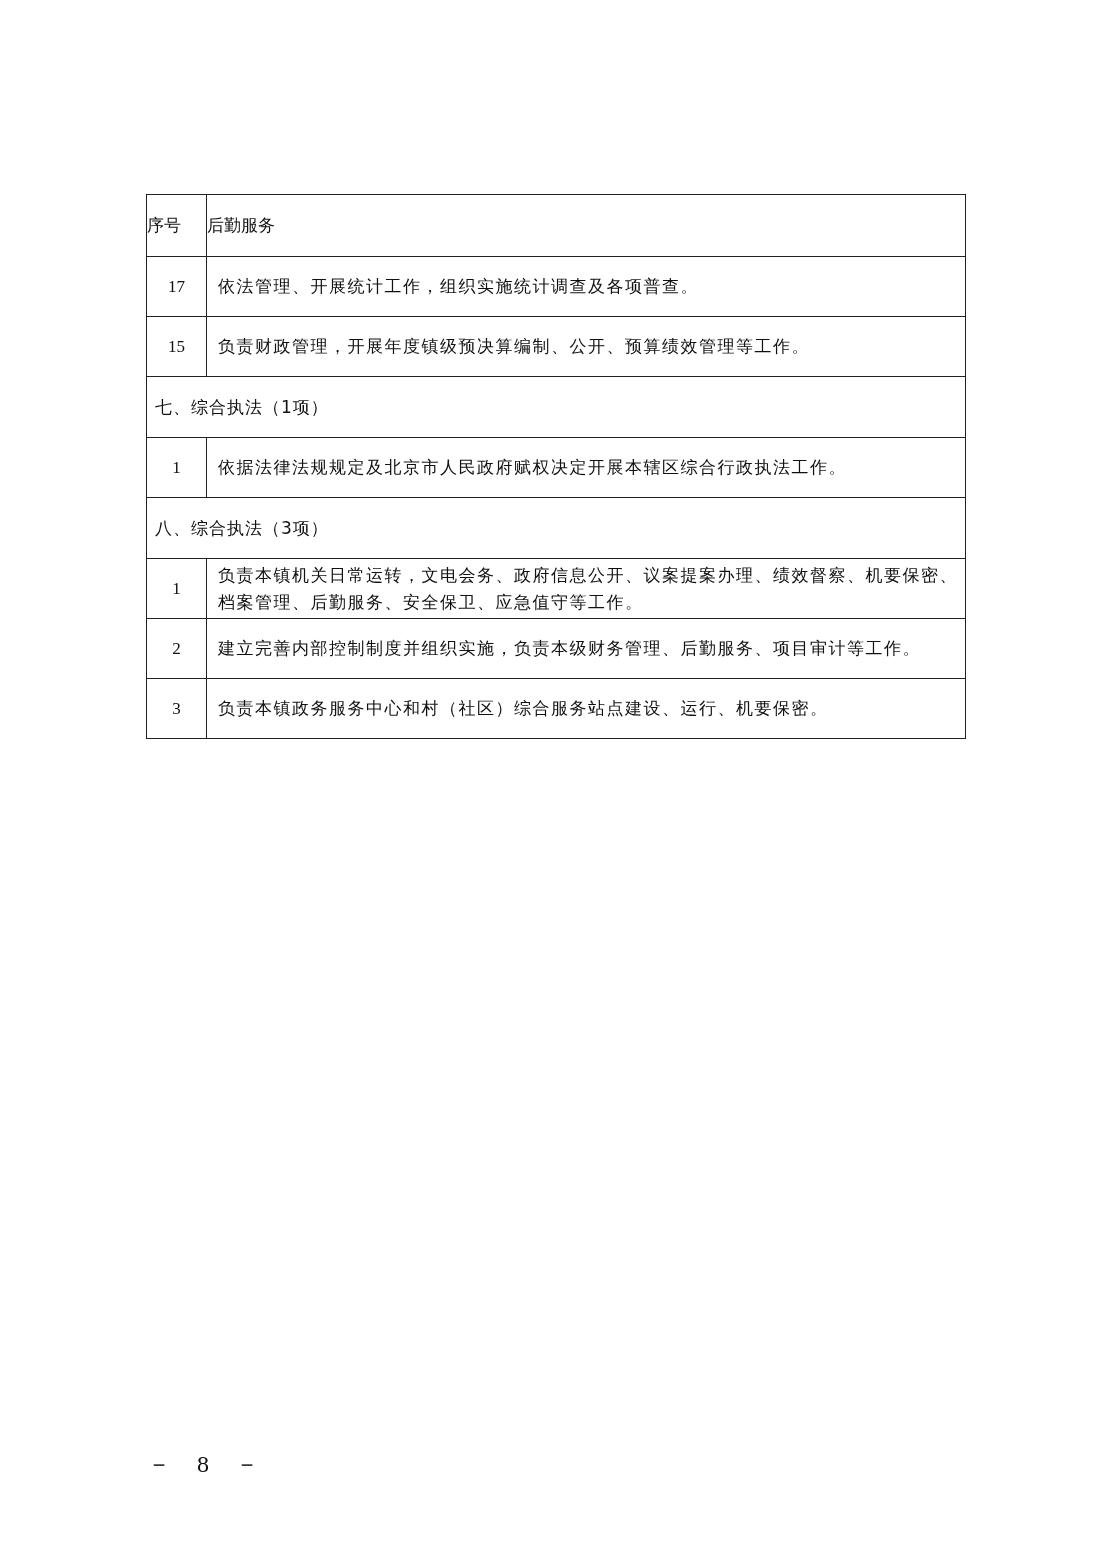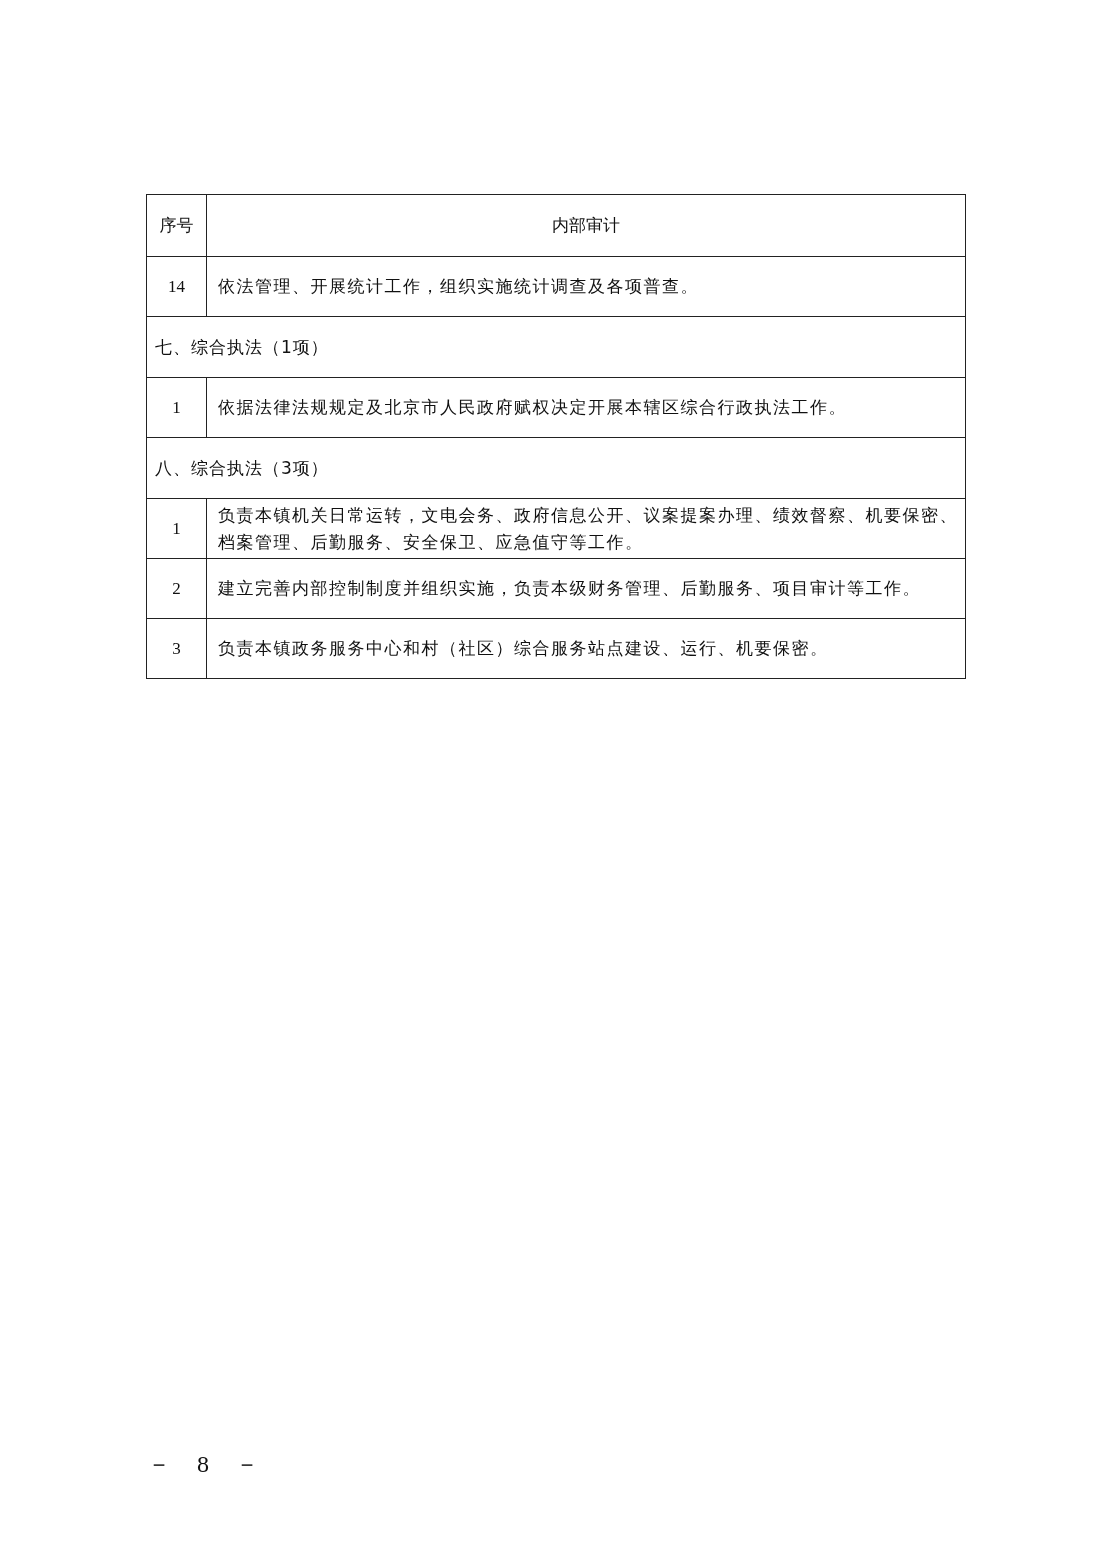--- a/index.html
+++ b/index.html
@@ -8,44 +8,48 @@
     font-family: "DejaVu Serif", "Liberation Serif", serif; color: #111;
   }
   .tbl {
     position: absolute; left: 146px; top: 194px; width: 820px;
     border-collapse: collapse; table-layout: fixed;
   }
   .tbl td { border: 1.3px solid #222; padding: 0; font-size: 17px; }
   .col-num { width: 60px; }
   .num { text-align: center; font-family: "Liberation Serif", serif; font-size: 17px; }
   .text { padding-left: 11px !important; padding-right: 6px !important; line-height: 27px; letter-spacing: 1.5px; }
-  .hdr { height: 61px; text-align: center; font-family: "DejaVu Sans", sans-serif; font-size: 17px; margin-top: 16px; }
+  .hdr { height: 61px; text-align: left; font-family: "DejaVu Sans", sans-serif; font-size: 17px; margin-top: 16px; }
   .row { height: 60px; }
   .sec { height: 60px; padding-left: 8px !important; font-family: "DejaVu Sans", sans-serif; font-size: 19px; letter-spacing: 1px; }
   .page-num {
     position: absolute; left: 147px; top: 1448px; font-size: 24px;
     font-family: "Liberation Serif", serif; letter-spacing: 10px;
   }
 </style>
 </head>
 <body>
 
 <table class="tbl">
   <colgroup>
       <col class="col-num">
       <col>
     </colgroup>
   <tbody>
       <tr>
     <td class="hdr">序号</td>
-    <td class="hdr">内部审计</td>
+    <td class="hdr">后勤服务</td>
   </tr>
   <tr class="row">
-    <td class="num">14</td>
+    <td class="num">17</td>
     <td class="text">依法管理、开展统计工作，组织实施统计调查及各项普查。</td>
+  </tr>
+  <tr class="row">
+    <td class="num">15</td>
+    <td class="text">负责财政管理，开展年度镇级预决算编制、公开、预算绩效管理等工作。</td>
   </tr>
   <tr>
     <td class="sec" colspan="2">七、综合执法（1项）</td>
   </tr>
   <tr class="row">
     <td class="num">1</td>
     <td class="text">依据法律法规规定及北京市人民政府赋权决定开展本辖区综合行政执法工作。</td>
   </tr>
   <tr>
     <td class="sec" colspan="2">八、综合执法（3项）</td>

